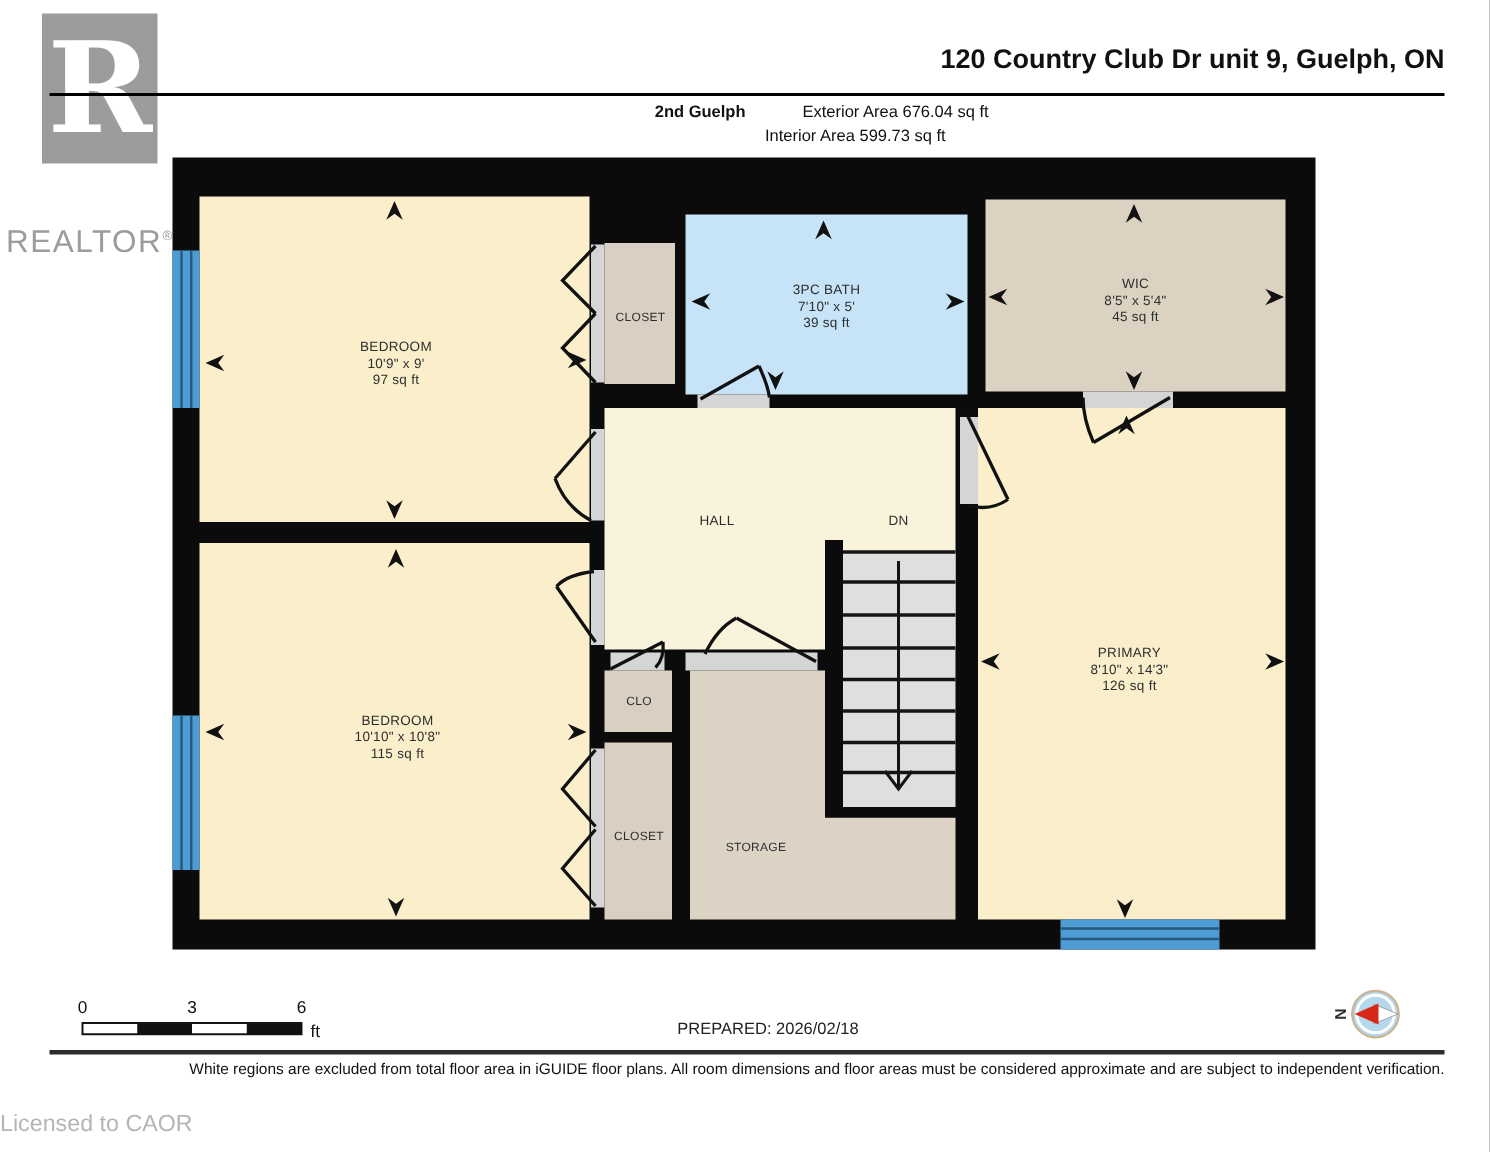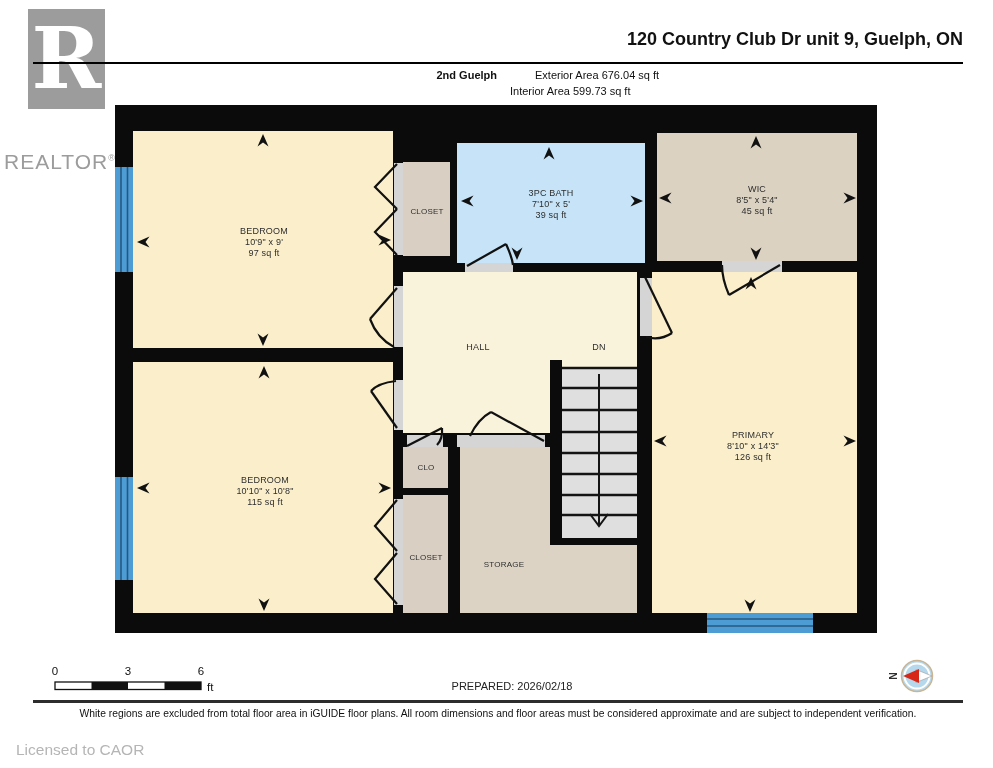--- a/index.html
+++ b/index.html
@@ -17,22 +17,22 @@
   .page-title{left:33px;top:29px;width:930px;text-align:right;
               font-size:18px;font-weight:bold;}
   .title-rule{left:33px;top:62px;width:930px;height:2px;background:#000;}
   .floor-label{left:330px;top:69px;width:167px;text-align:right;
                font-size:11px;font-weight:bold;}
   .area-line1{left:510px;top:69px;font-size:11px;margin-left:25px;}
   .area-line2{left:510px;top:85px;font-size:11px;}
   
   .prepared{left:47px;top:680px;width:930px;text-align:center;font-size:11px;color:#222;}
   .footer-rule{left:33px;top:700px;width:930px;height:3px;background:#2d2d2d;}
-  .disclaimer{left:33px;top:708px;width:930px;text-align:center;font-size:10.3px;color:#111;}
-  .license{left:16px;top:741px;font-size:15.5px;color:#b5b5b5;}
+  .disclaimer{left:33px;top:708px;width:930px;text-align:right;font-size:10.3px;color:#111;}
+  .license{left:0;top:741px;font-size:15.5px;color:#b5b5b5;}
   svg{position:absolute;left:0;top:0;}
   svg text{font-family:"Liberation Sans",sans-serif;fill:#2e2e2e;}
   .room-label{font-size:9px;letter-spacing:0.2px;}
   .room-label-sm{font-size:8px;letter-spacing:0.2px;}
   .scale-num{font-size:11.5px;fill:#111;}
 </style>
 </head>
 <body>
 
 <div class="abs logo-square">

